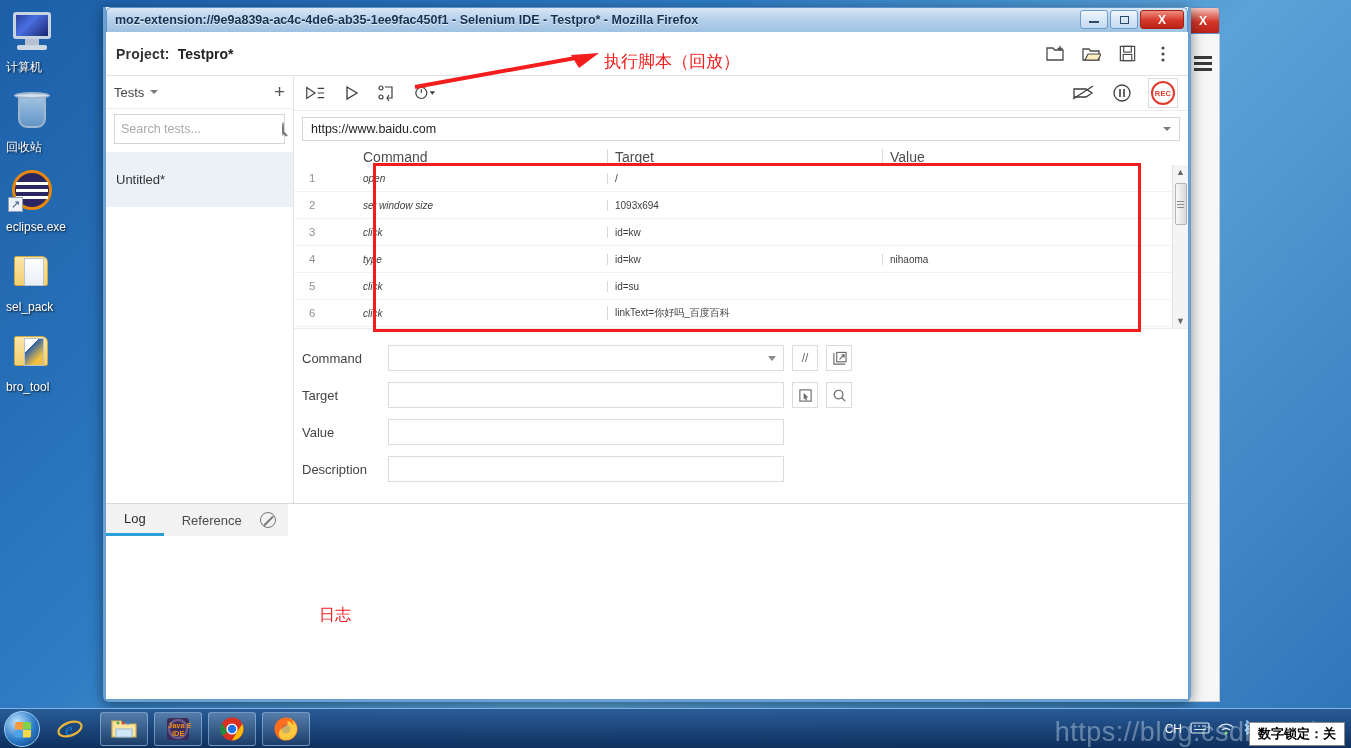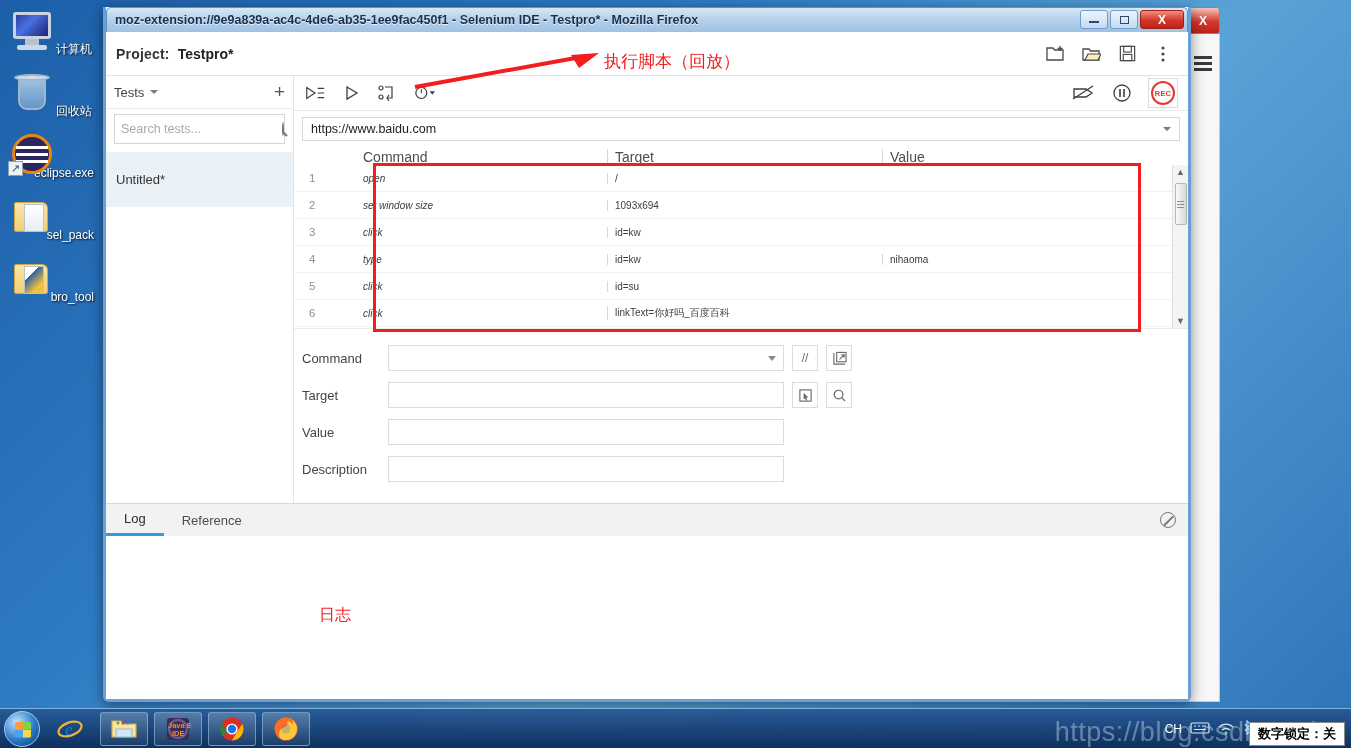--- a/index.html
+++ b/index.html
@@ -12,21 +12,21 @@
     background: linear-gradient(135deg, #1c5fa8 0%, #2f7cc4 35%, #5aa3d8 60%, #2d74b8 100%);
     position: relative;
   }
   
   #desktop-icons {
     position: absolute; left: 0; top: 8px; width: 100px;
     display: flex; flex-direction: column; align-items: center;
   }
   .desk-icon {
     width: 88px; margin-bottom: 14px;
-    display: flex; align-items: flex-end;
+    display: flex; flex-direction: column; align-items: flex-start;
     text-align: center;
   }
   .desk-icon .glyph { width: 50px; height: 48px; position: relative; }
   .desk-icon .lbl {
     color: #fff; font-size: 12px; margin-top: 4px; line-height: 14px;
     text-shadow: 1px 1px 2px rgba(0,0,0,.85);
   }
   
   .ic-computer .mon {
     position: absolute; left: 7px; top: 4px; width: 38px; height: 27px;
@@ -215,21 +215,21 @@
   }
   .frm-input.w-wide { width: 396px; }
   .frm-input.w-full { width: 396px; }
   .frm-btn {
     width: 26px; height: 26px; border: 1px solid #dcdcdc; margin-left: 8px;
     display: flex; align-items: center; justify-content: center; color: #6a6a6a; font-size: 12px;
   }
   .sel-caret { margin-left: auto; width: 0; height: 0;
     border-left: 4px solid transparent; border-right: 4px solid transparent; border-top: 5px solid #8a8a8a; }
 
-  #log-panel { border-top: 1px solid #d8d8d8; height: 196px; display: flex; flex-direction: column; }
+  #log-panel { border-top: 1px solid #d8d8d8; height: 196px; display: flex; flex-direction: row; }
   #log-tabs { height: 32px; background: #f2f2f2; display: flex; align-items: stretch; position: relative; }
   .log-tab {
     padding: 0 18px; display: flex; align-items: center; font-size: 13px; color: #4c4c4c;
   }
   .log-tab.active { color: #2b2b2b; border-bottom: 3px solid #2a9fd8; }
   #clear-log { margin-left: auto; display: flex; align-items: center; padding-right: 12px; }
   .no-circle { width: 16px; height: 16px; border: 1.6px solid #777; border-radius: 50%; position: relative; }
   .no-circle::after { content:""; position:absolute; left:1px; top:6.5px; width:13px; height:1.6px; background:#777; transform: rotate(-45deg); }
   #log-body { flex: 1; background: #fff; position: relative; }
 

